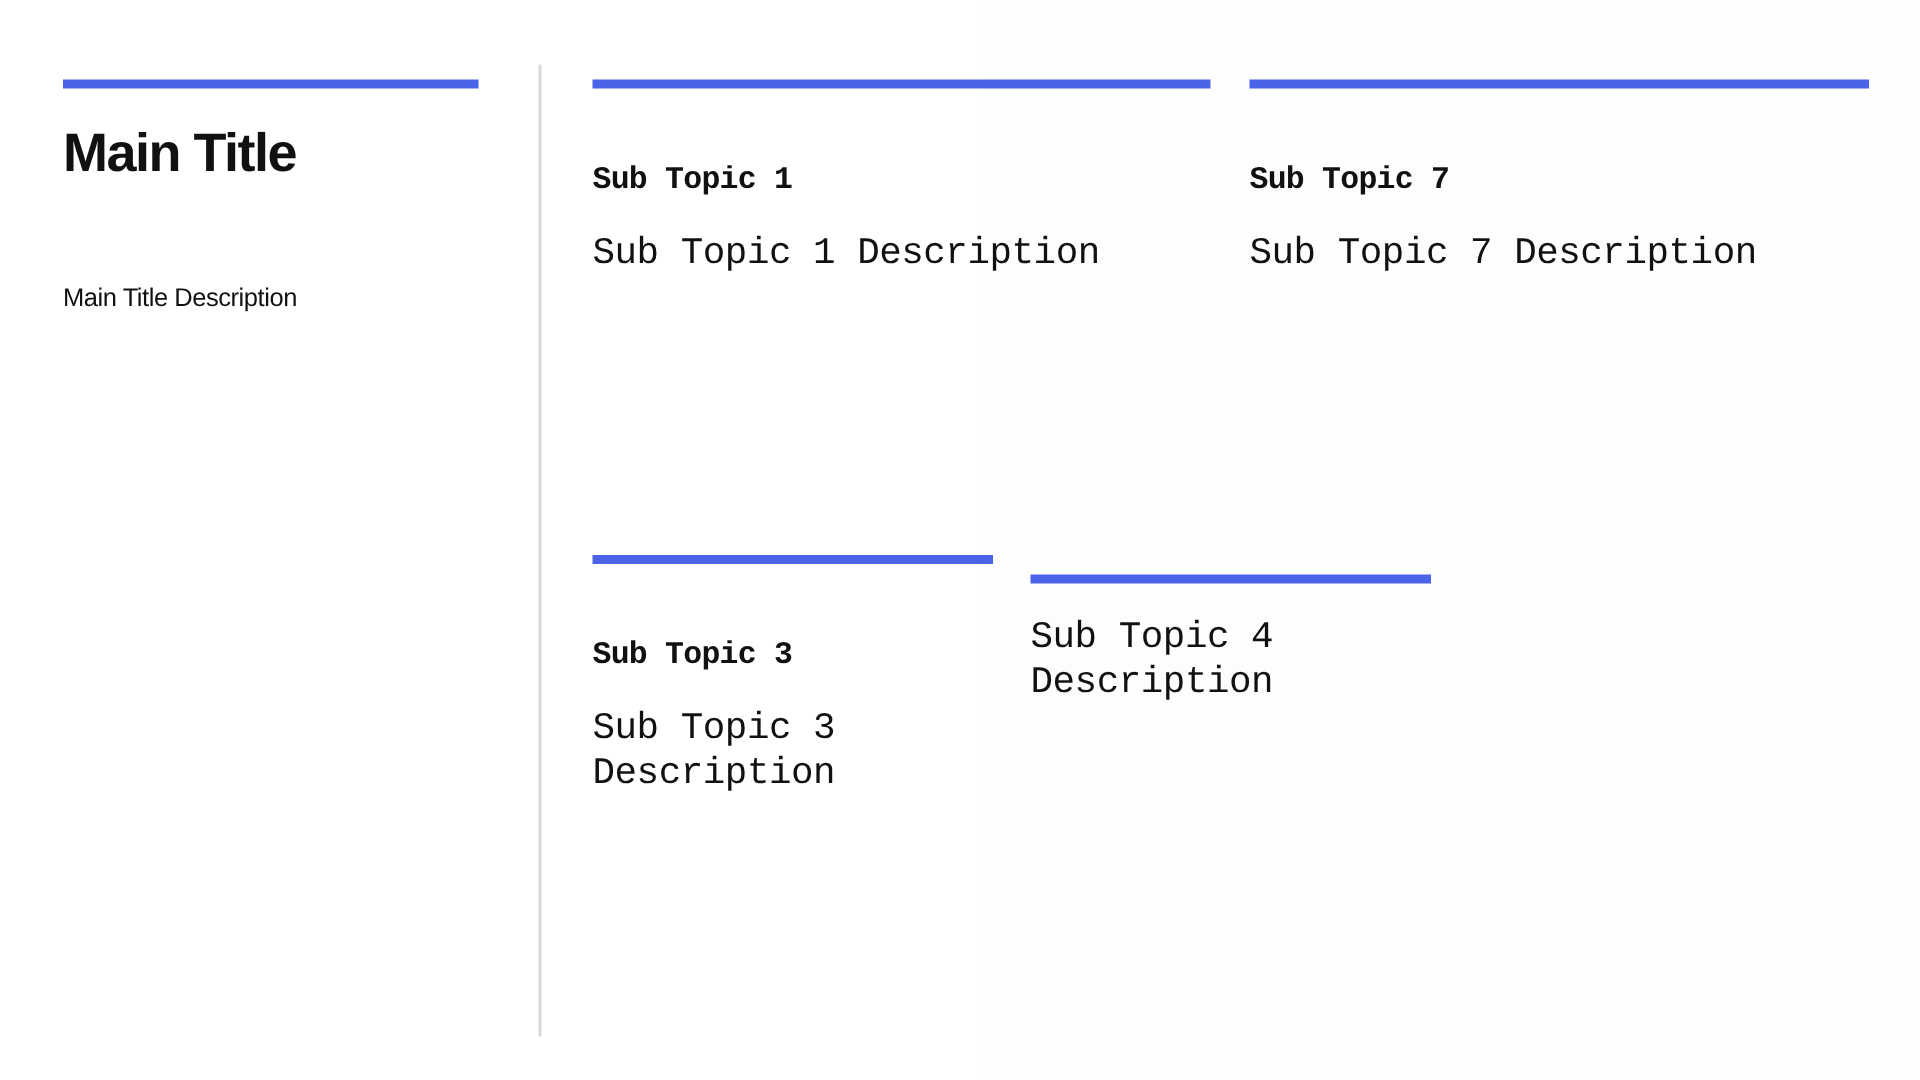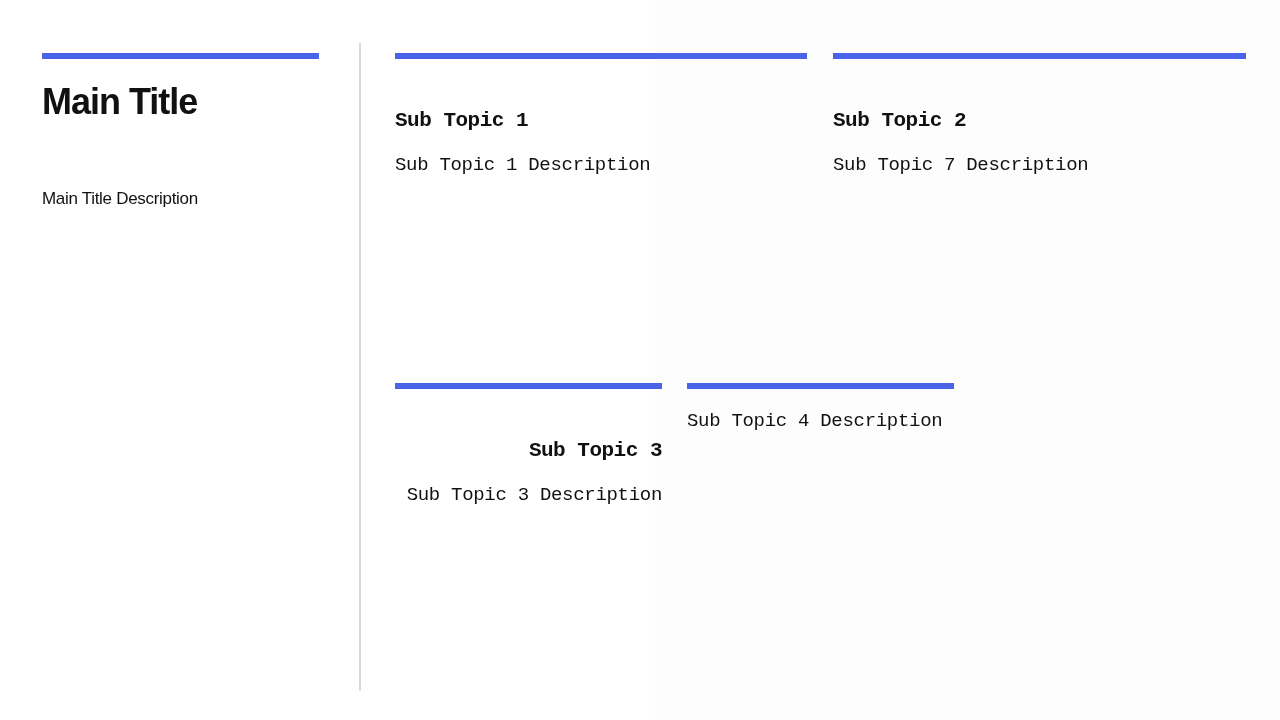--- a/index.html
+++ b/index.html
@@ -59,34 +59,34 @@
     width: 2px;
     height: 648px;
     background: var(--divider, #d9d9d9);
   }
   .topic-card {
     position: absolute;
     font-family: Liberation Mono, monospace;
   }
   .topic-card.c1 { left: 395px; top: 53px; width: 412px; }
   .topic-card.c2 { left: 833px; top: 53px; width: 413px; }
-  .topic-card.c3 { left: 395px; top: 383px; width: 267px; text-align: right; }
+  .topic-card.c3 { left: 395px; top: 370px; width: 267px; }
   .topic-card.c4 { left: 687px; top: 383px; width: 267px; }
   .topic-card.c5 { left: 979px; top: 383px; width: 267px; }
   .topic-title {
     margin: 49px 0 0 0;
     font-size: 21px;
     line-height: 1.2;
     font-weight: bold;
     letter-spacing: -0.5px;
     color: var(--text, #111111);
   }
   .topic-desc {
     margin: 21px 0 0 0;
-    font-size: 19px;
+    font-size: 25px;
     line-height: 1.2;
     letter-spacing: -0.3px;
     color: var(--text, #111111);
   }
 </style>
 </head>
 <body>
 
 <div class="slide">
 
@@ -101,21 +101,21 @@
   <div class="v-divider"></div>
 
   <div class="topic-card c1">
     <div class="accent-bar"></div>
     <h2 class="topic-title">Sub Topic 1</h2>
     <p class="topic-desc">Sub Topic 1 Description</p>
   </div>
 
   <div class="topic-card c2">
     <div class="accent-bar"></div>
-    <h2 class="topic-title">Sub Topic 2</h2>
+    <h2 class="topic-title">Sub Topic 7</h2>
     <p class="topic-desc">Sub Topic 7 Description</p>
   </div>
 
   <div class="topic-card c3">
     <div class="accent-bar"></div>
     <h2 class="topic-title">Sub Topic 3</h2>
     <p class="topic-desc">Sub Topic 3 Description</p>
   </div>
 
   <div class="topic-card c4">

